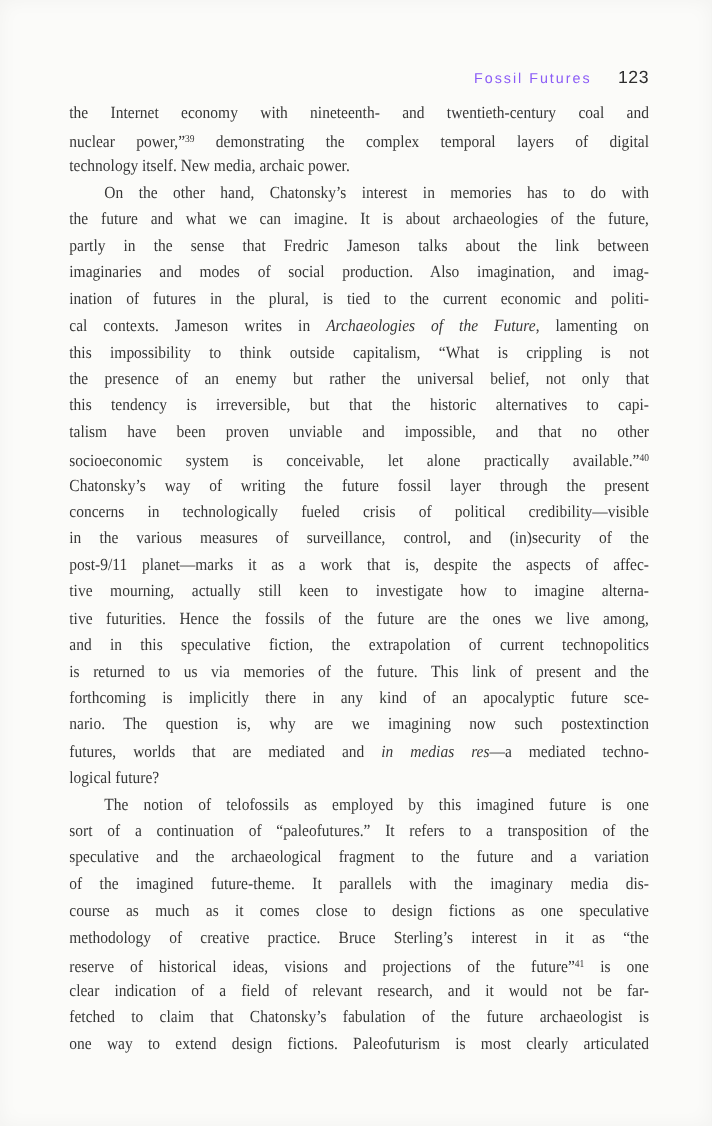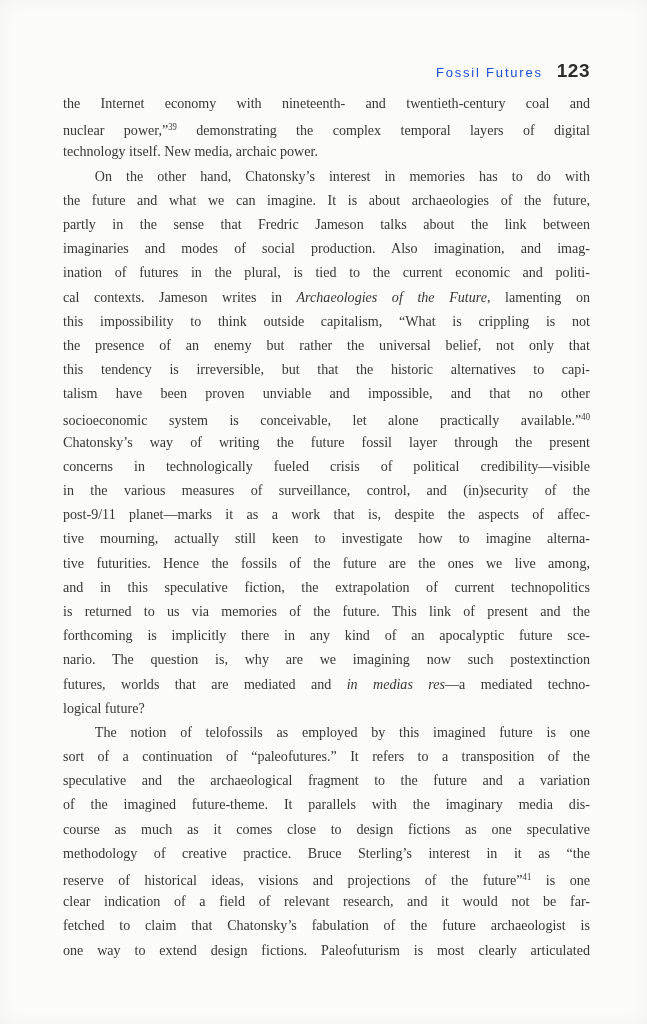--- a/index.html
+++ b/index.html
@@ -18,27 +18,27 @@
   .running-head {
     position: absolute;
     top: 62px; right: 57px;
     font-family: "Liberation Sans", sans-serif;
     white-space: nowrap;
     line-height: 18px;
   }
   .running-title {
     font-size: 13px;
     letter-spacing: 1.8px;
-    color: #1d4ed8;
+    color: #8b5cf6;
   }
   .page-number {
-    font-size: 19px;
-    font-weight: bold;
+    font-size: 16px;
+    font-weight: normal;
     color: #2d2d2d;
-    margin-left: 14px;
+    margin-left: 24px;
     letter-spacing: 0.5px;
   }
   .text-column {
     position: absolute;
     left: 63px; top: 91px;
     width: 580px;
     transform: scaleX(0.9086);
     transform-origin: 0 0;
     color: #363636;
     font-size: 15.5px;

